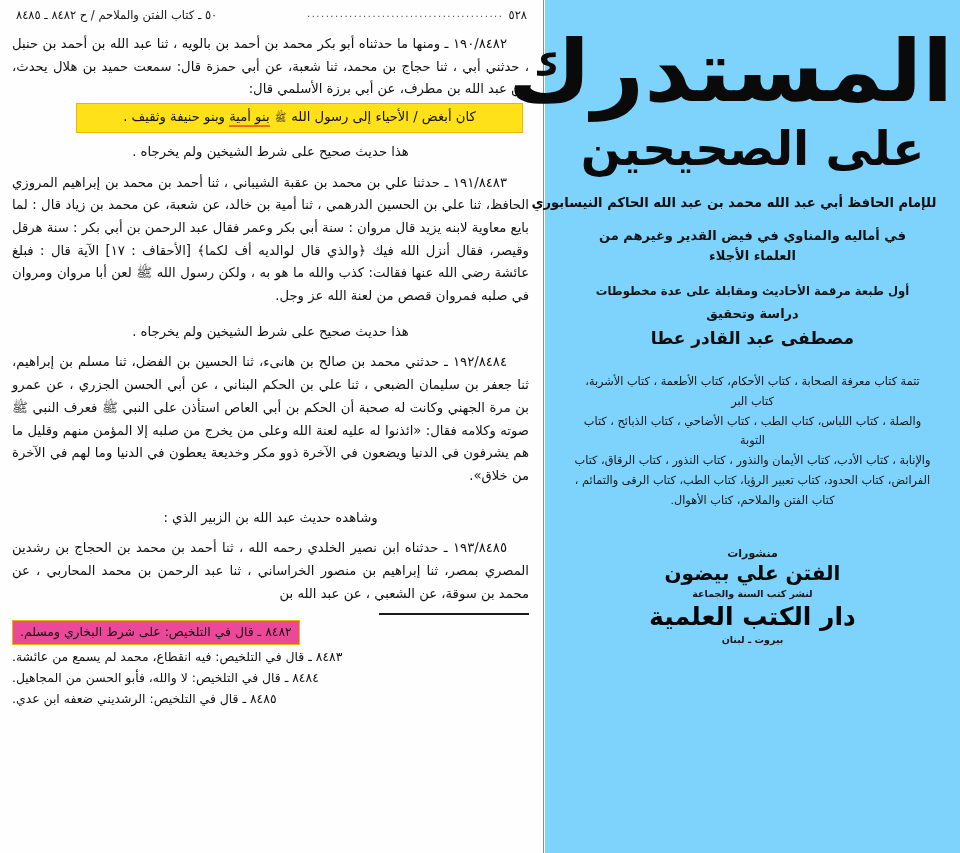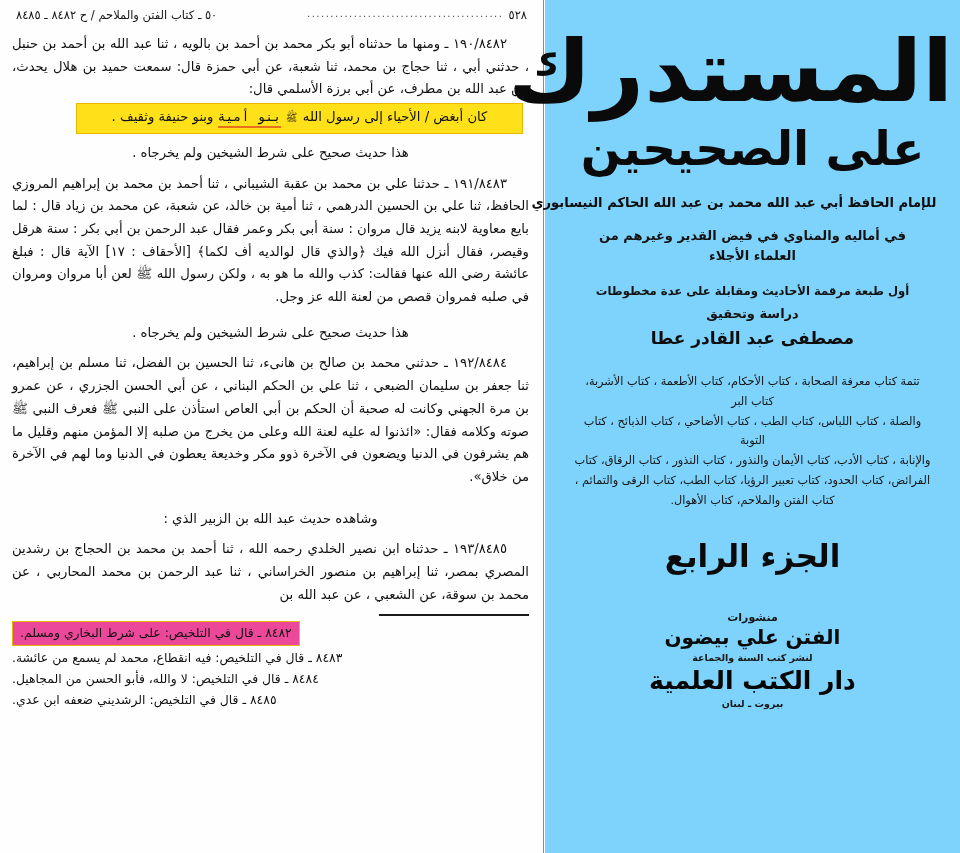--- a/index.html
+++ b/index.html
@@ -100,21 +100,20 @@
     border: 1px solid #e8b800;
     display: block;
     padding: 2px 6px 3px 6px;
     margin: 2px 6px 2px 64px;
     text-align: center;
     font-size: 13.2px;
   }
   .underline-orange {
     border-bottom: 2.5px solid #e8701a;
     padding-bottom: 1px;
-    font-family: Liberation Mono, monospace;
   }
   .sallam {
     font-size: 11px;
     letter-spacing: -1px;
     display: inline-block;
     transform: scaleX(0.85);
     color: #111;
   }
 
   
@@ -340,21 +339,20 @@
       <div class="tp-editor">مصطفى عبد القادر عطا</div>
 
       <div class="tp-contents">
         <div>تتمة كتاب معرفة الصحابة ، كتاب الأحكام، كتاب الأطعمة ، كتاب الأشربة، كتاب البر</div>
         <div>والصلة ، كتاب اللباس، كتاب الطب ، كتاب الأضاحي ، كتاب الذبائح ، كتاب التوبة</div>
         <div>والإنابة ، كتاب الأدب، كتاب الأيمان والنذور ، كتاب النذور ، كتاب الرقاق، كتاب</div>
         <div>الفرائض، كتاب الحدود، كتاب تعبير الرؤيا، كتاب الطب، كتاب الرقى والتمائم ،</div>
         <div>كتاب الفتن والملاحم، كتاب الأهوال.</div>
       </div>
 
-      <div class="tp-volume">الجزء الرابع</div>
 
       <div class="tp-publisher">
         <div class="pub-line-1">منشورات</div>
         <div class="pub-line-2">الفتن علي بيضون</div>
         <div class="pub-line-3">لنشر كتب السنة والجماعة</div>
         <div class="pub-line-4">دار الكتب العلمية</div>
         <div class="pub-line-5">بيروت ـ لبنان</div>
       </div>
 
     </div>

